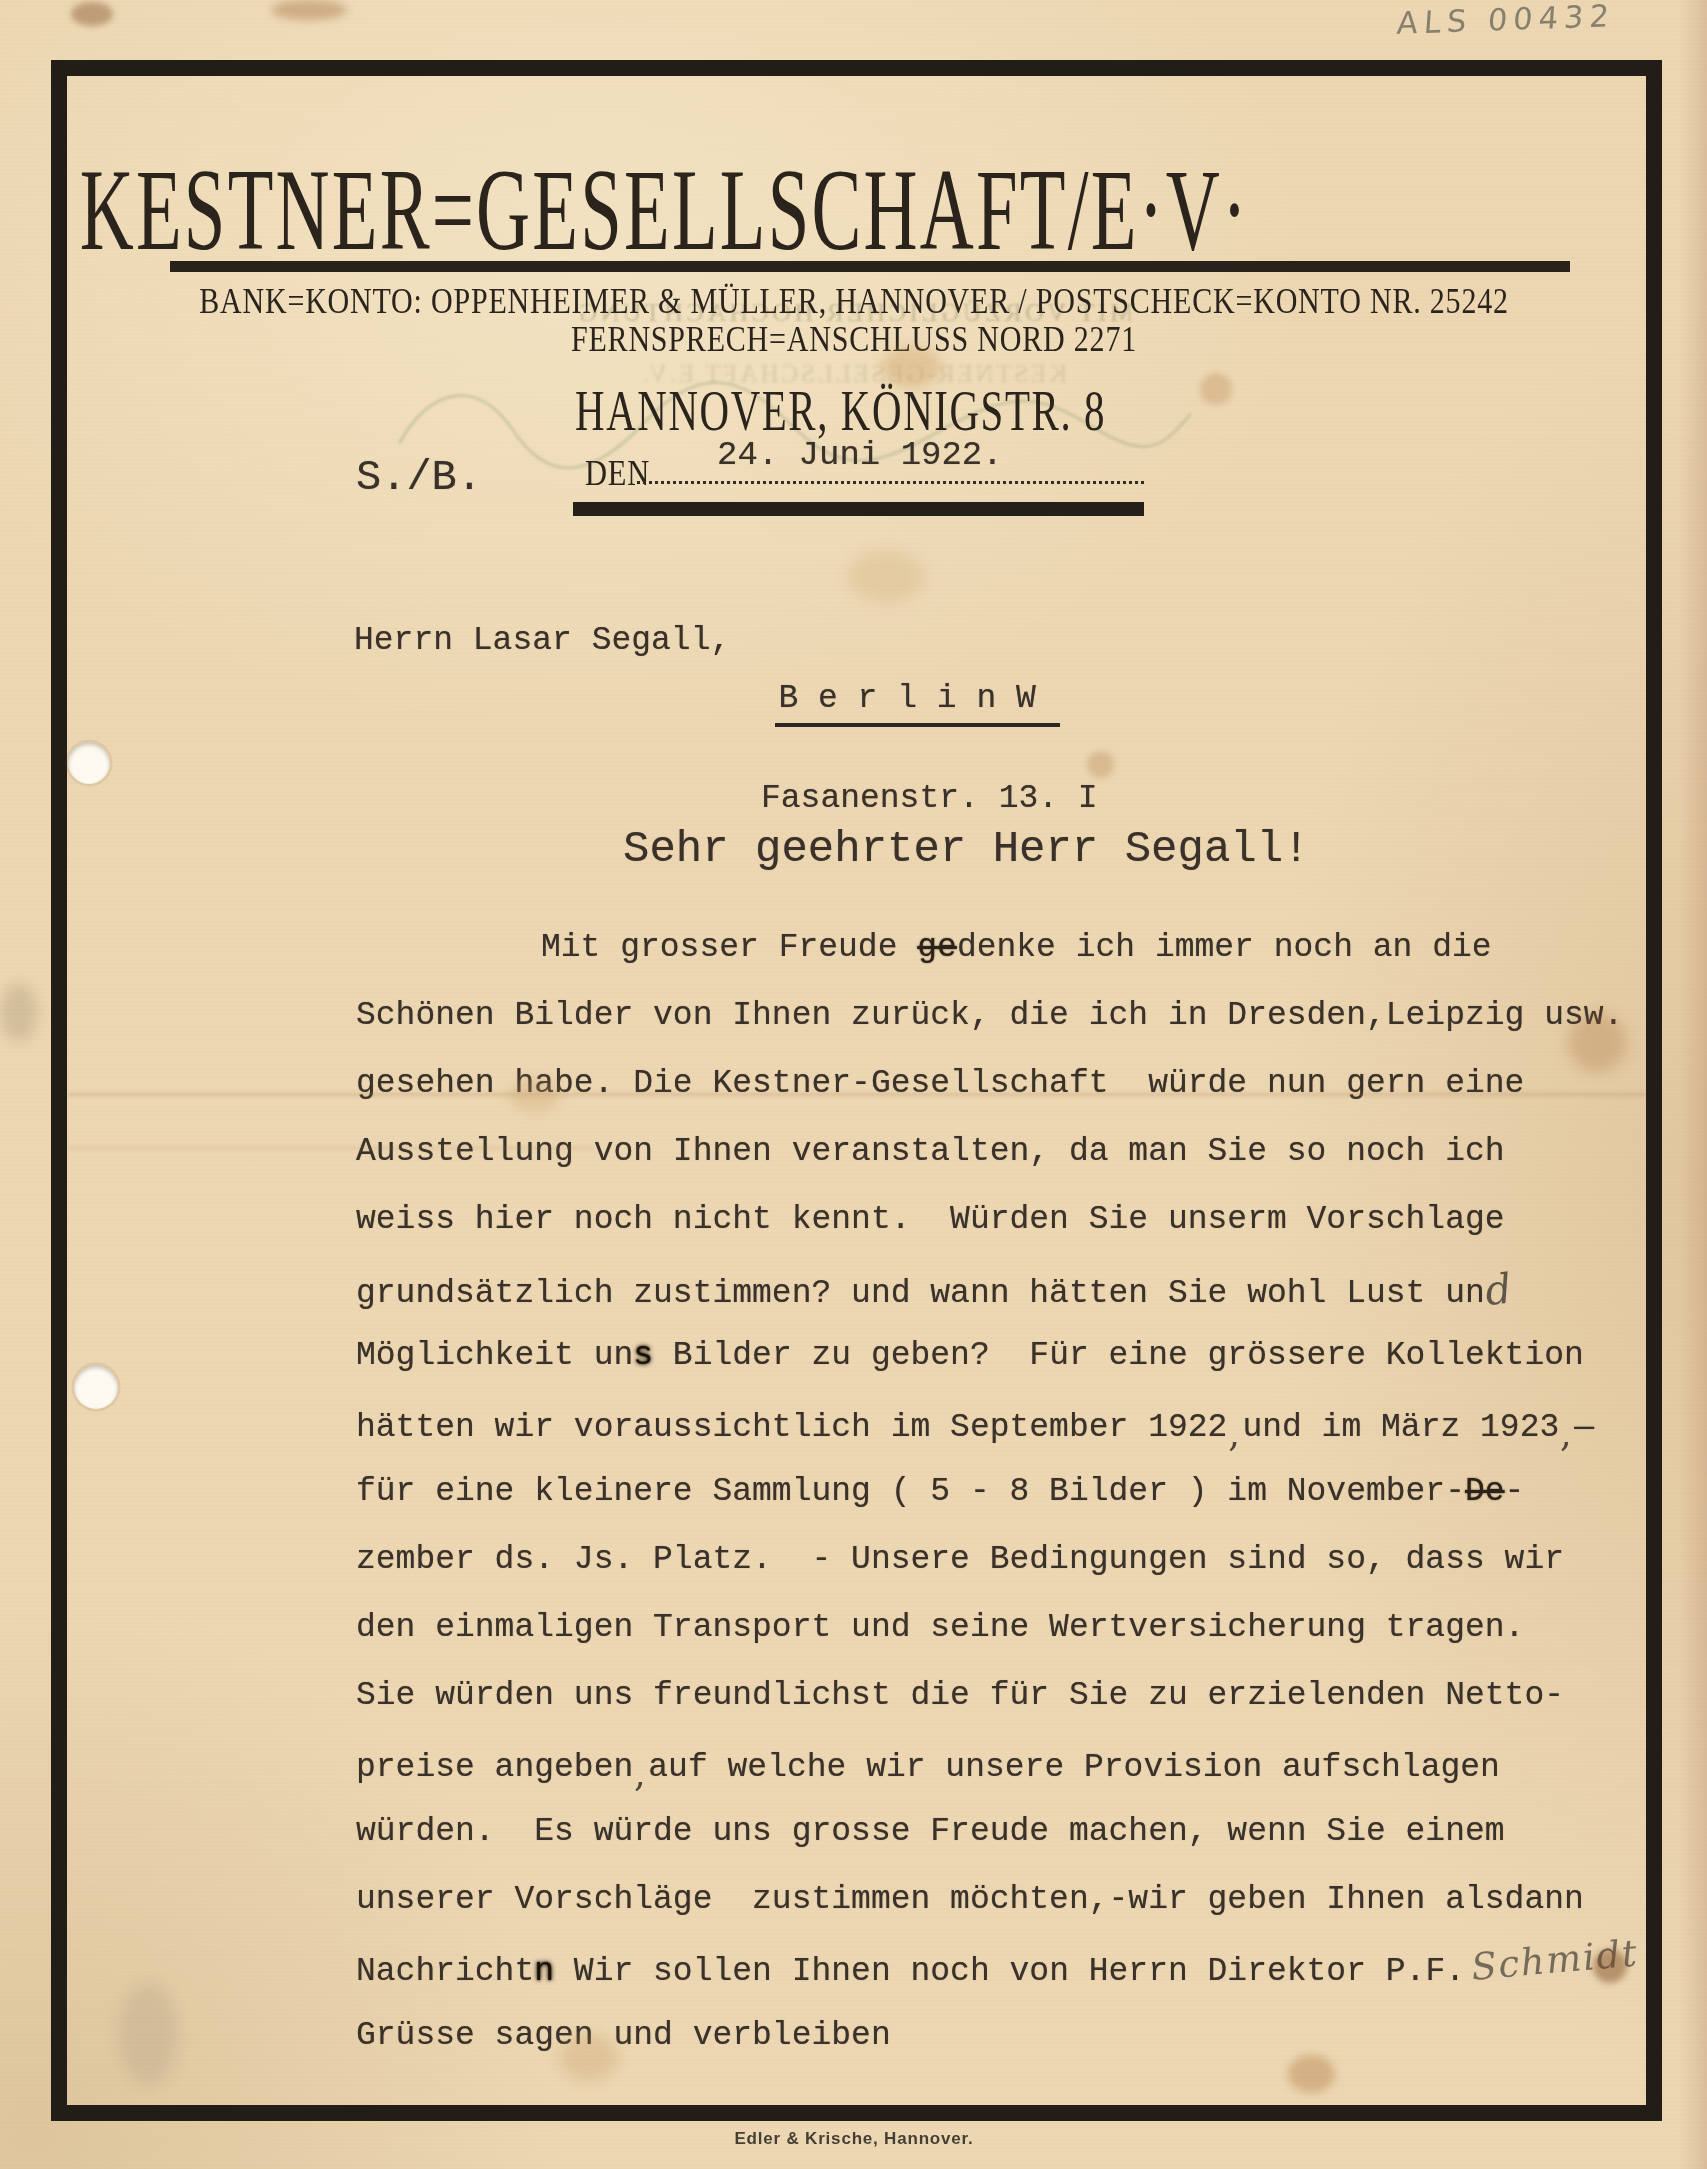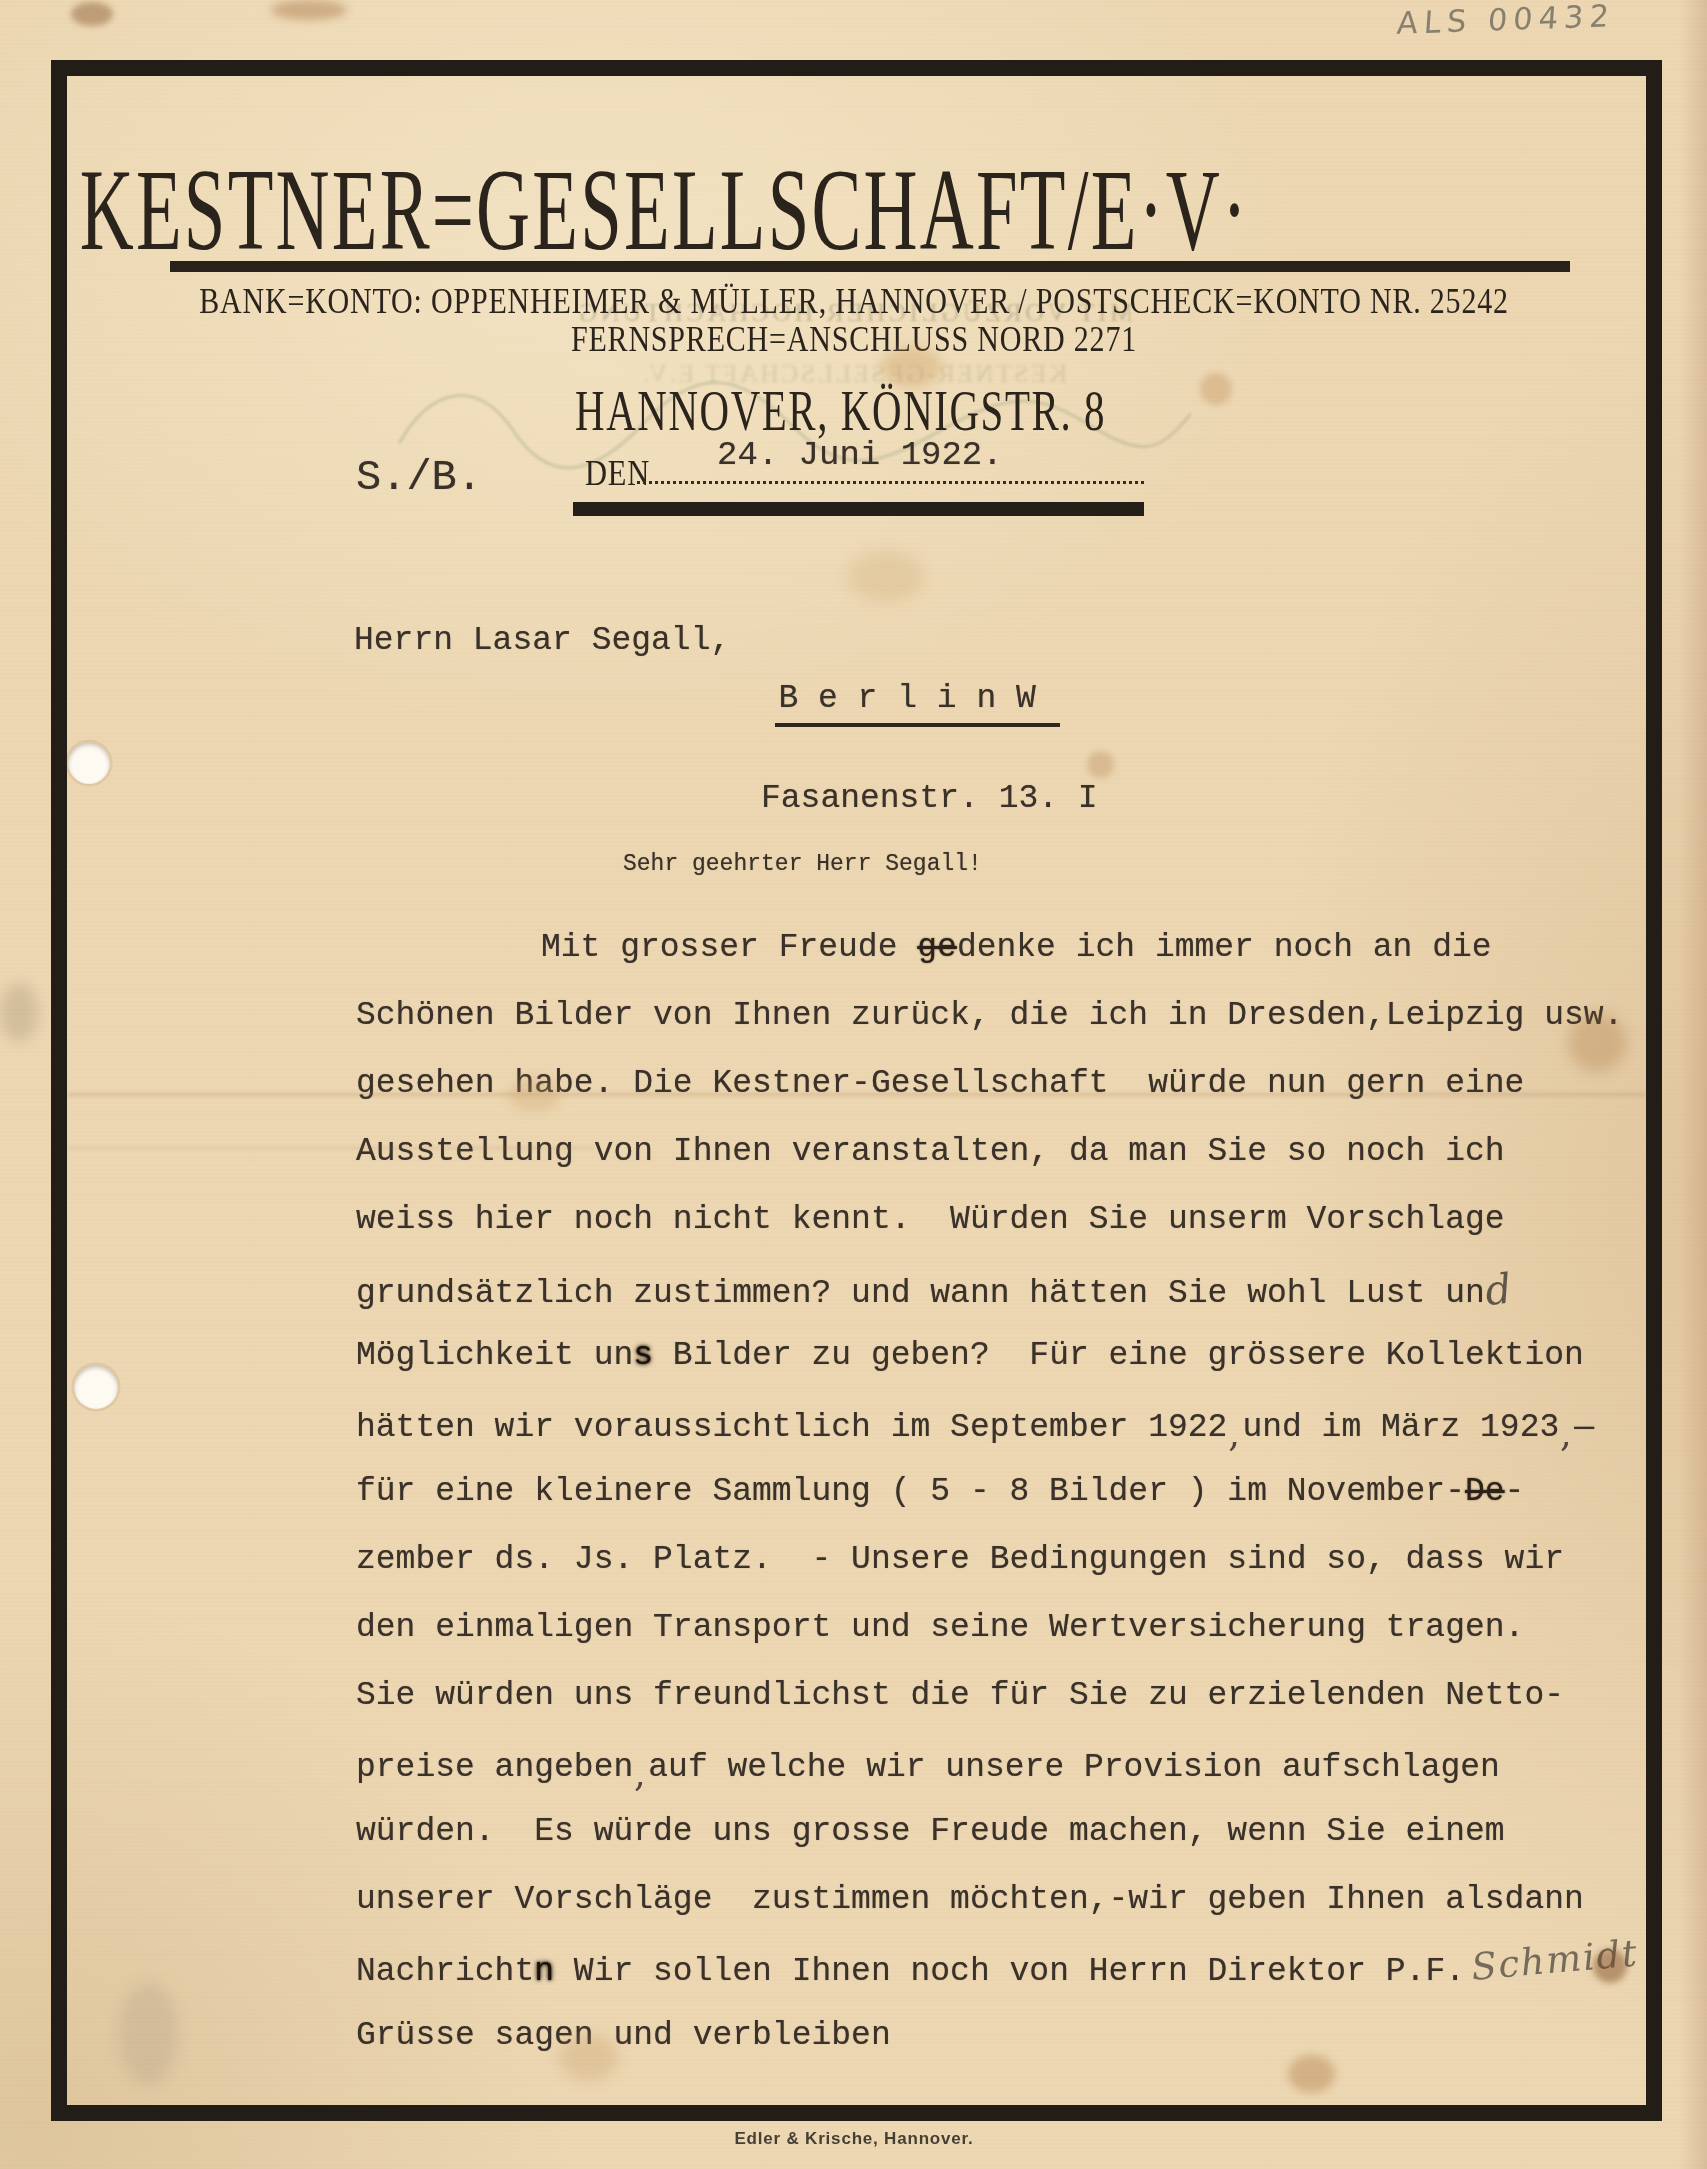--- a/index.html
+++ b/index.html
@@ -47,21 +47,21 @@
   .date-label{left:585px;top:454px;font-size:30.5px;letter-spacing:0.8px;
     transform:scaleY(1.15);transform-origin:left top;}
   .date-dots{left:637px;top:444px;width:507px;height:37px;border-bottom:3.4px dotted #332c24;}
   .date-value{left:717px;top:436px;font-size:34px;}
   .date-bar{left:573px;top:502px;width:571px;height:13.6px;background:#241f19;}
 
   .recipient-name{left:354px;top:622px;font-size:33px;text-align:center;}
   .recipient-city{left:775px;top:680px;font-size:33px;border-bottom:4.2px solid #2d2721;
     padding:0 24px 6px 3.4px;}
   .recipient-street{left:761px;top:780px;font-size:33px;}
-  .salutation{left:623px;top:851px;font-size:23px;}
+  .salutation{left:623px;top:824px;font-size:44px;}
 
   .letter-body{position:absolute;left:356px;top:914px;}
   .bline{white-space:pre;height:68px;line-height:68px;font-family:"Liberation Mono",monospace;
     font-size:33px;color:#3a322a;text-shadow:0 0 0.8px rgba(58,48,38,.55);}
   .indent{padding-left:185px;}
   .seg-strike{text-decoration:line-through;text-decoration-thickness:3.4px;color:#2c2219;
     text-shadow:0 0 1.7px rgba(40,28,16,.7);}
   .seg-blot{color:#19120a;text-shadow:0 0 5.1px #241a10,0 0 2.5px #241a10;}
   .seg-pencil{font-family:"DejaVu Serif",serif;font-style:italic;color:#5e5649;font-size:41px;
     display:inline-block;transform:rotate(-7deg) translateY(1.7px);text-shadow:none;}

